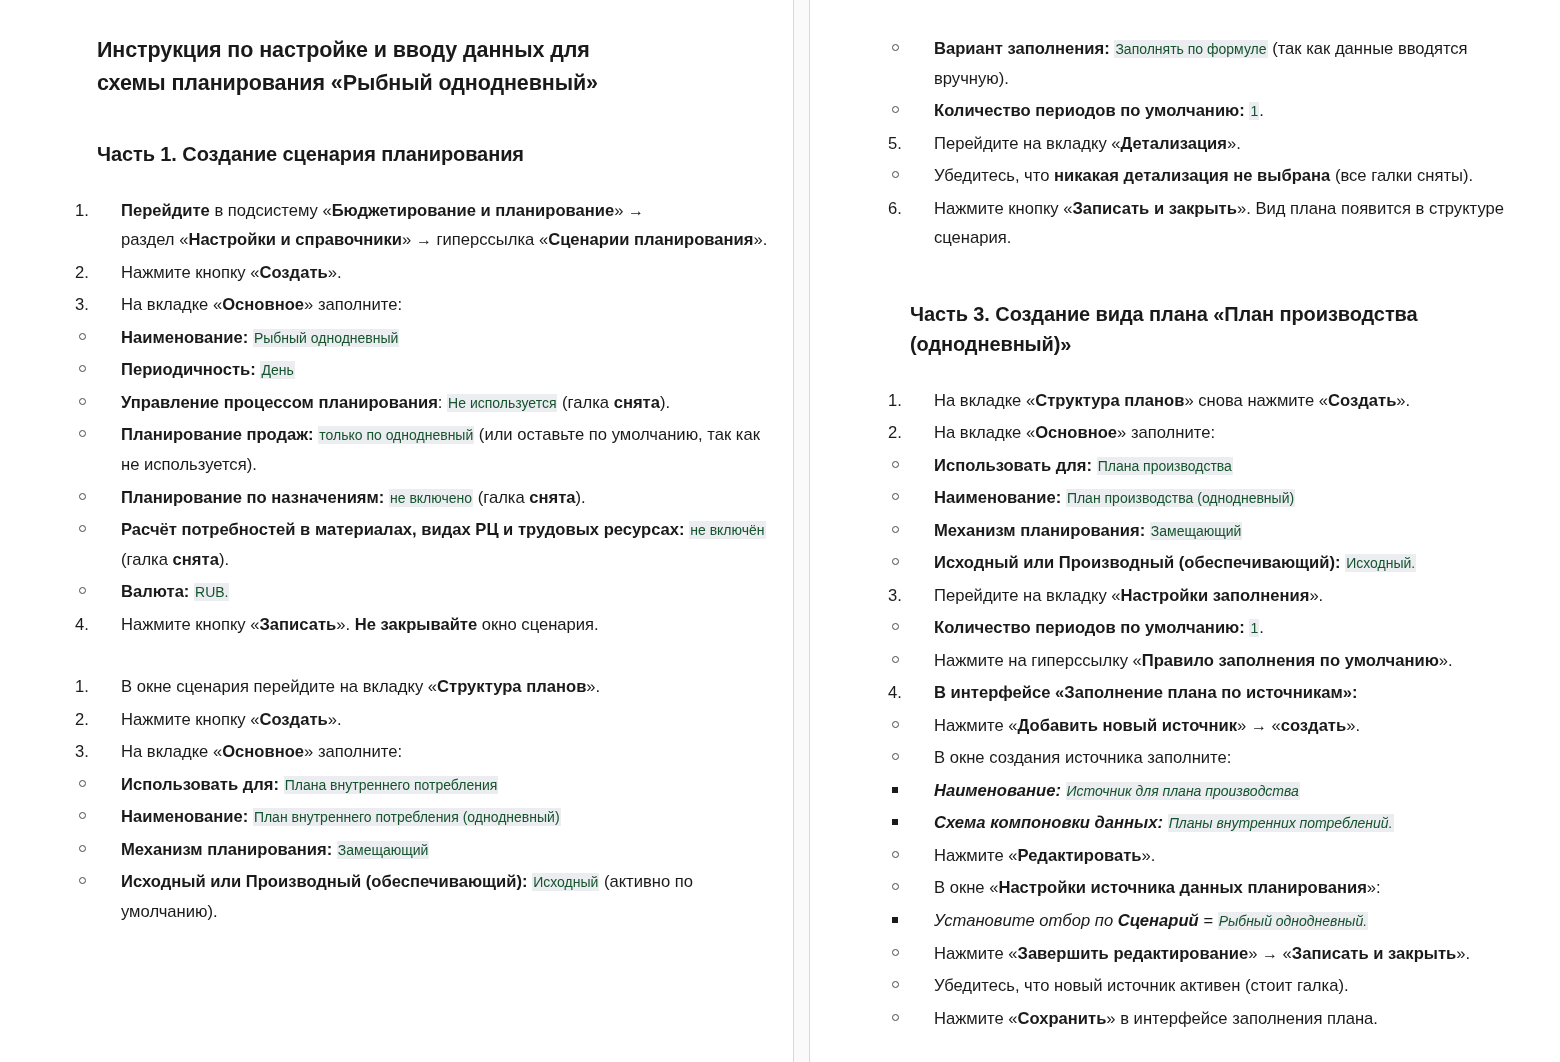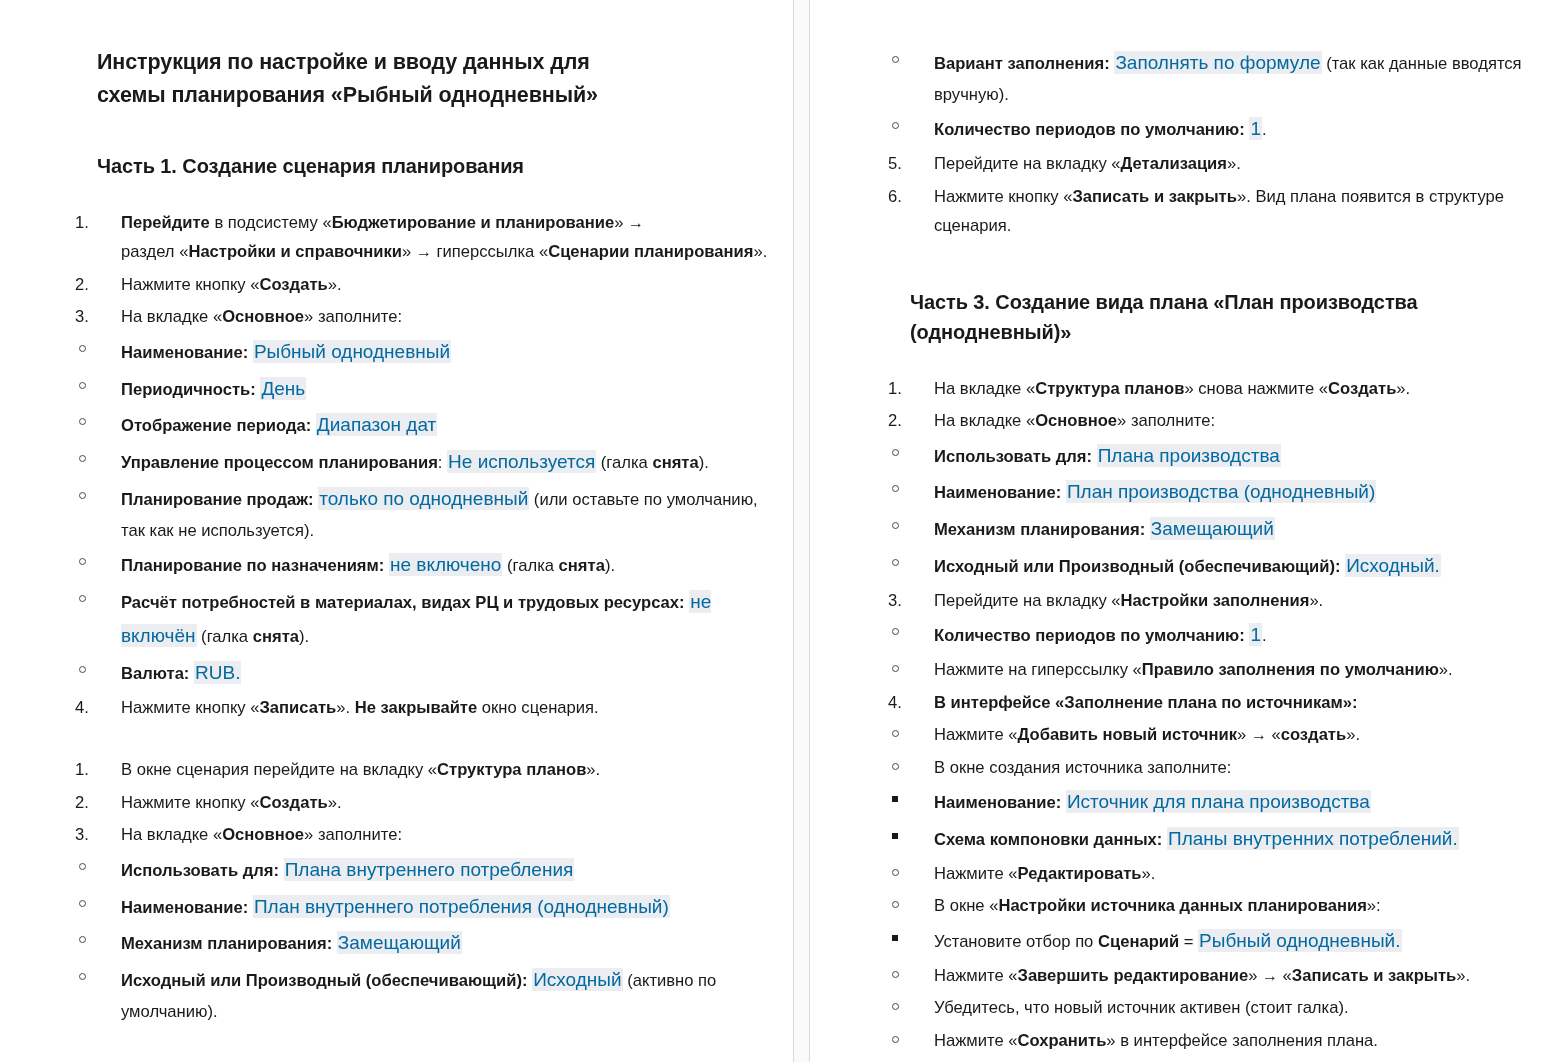--- a/index.html
+++ b/index.html
@@ -32,21 +32,21 @@
     width: 17px;
     height: 1062px;
     background: #fafafa;
     border-left: 1px solid #d9d9d9;
     border-right: 1px solid #d9d9d9;
     box-sizing: border-box;
   }
 
   .col {
     box-sizing: border-box;
-    padding-top: 46px;
+    padding-top: 34px;
   }
   .col-left {
     width: 793px;
     padding-left: 75px;
     padding-right: 18px;
   }
   .col-right {
     width: 750px;
     margin-left: 17px;
     padding-left: 78px;
@@ -115,30 +115,30 @@
     display: inline-block;
     width: 7px;
     height: 7px;
     border: 1.3px solid #4a4a4a;
     border-radius: 50%;
     box-sizing: border-box;
     vertical-align: 1px;
   }
 
   
-  .li.lvl3 { padding-left: 46px; }
+  .li.lvl3 { padding-left: 46px; font-style: italic; }
 
   b, strong { font-weight: bold; }
 
   
   .hl {
     background: #ecedf0;
-    font-size: 19px;
+    font-size: 14px;
     padding: 1px 1px;
-    color: #0369a1;
+    color: #14532d;
   }
 
   .arrow { font-size: 16px; }
 </style>
 </head>
 <body>
 
 <div class="page">
 
   <div class="gutter"></div>
@@ -148,21 +148,20 @@
     <h1 class="doc-title">Инструкция по настройке и вводу данных для схемы планирования «Рыбный однодневный»</h1>
 
     <h2 class="part-title">Часть 1. Создание сценария планирования</h2>
 
     <div>
         <div class="li"><span class="marker num">1.</span><span><b>Перейдите</b> в подсистему «<b>Бюджетирование и планирование</b>» <span class="arrow">→</span><br>раздел «<b>Настройки и справочники</b>» <span class="arrow">→</span> гиперссылка «<b>Сценарии планирования</b>».</span></div>
         <div class="li"><span class="marker num">2.</span><span>Нажмите кнопку «<b>Создать</b>».</span></div>
         <div class="li"><span class="marker num">3.</span><span>На вкладке «<b>Основное</b>» заполните:</span></div>
         <div class="li"><span class="marker circle"><i></i></span><span><b>Наименование:</b> <span class="hl">Рыбный однодневный</span></span></div>
         <div class="li"><span class="marker circle"><i></i></span><span><b>Периодичность:</b> <span class="hl">День</span></span></div>
-        <div class="li"><span class="marker circle"><i></i></span><span><b>Отображение периода:</b> <span class="hl">Диапазон дат</span></span></div>
         <div class="li"><span class="marker circle"><i></i></span><span><b>Управление процессом планирования</b>: <span class="hl">Не используется</span> (галка <b>снята</b>).</span></div>
         <div class="li"><span class="marker circle"><i></i></span><span><b>Планирование продаж:</b> <span class="hl">только по однодневный</span> (или оставьте по умолчанию, так как не используется).</span></div>
         <div class="li"><span class="marker circle"><i></i></span><span><b>Планирование по назначениям:</b> <span class="hl">не включено</span> (галка <b>снята</b>).</span></div>
         <div class="li"><span class="marker circle"><i></i></span><span><b>Расчёт потребностей в материалах, видах РЦ и трудовых ресурсах:</b> <span class="hl">не включён</span> (галка <b>снята</b>).</span></div>
         <div class="li"><span class="marker circle"><i></i></span><span><b>Валюта:</b> <span class="hl">RUB.</span></span></div>
         <div class="li"><span class="marker num">4.</span><span>Нажмите кнопку «<b>Записать</b>». <b>Не закрывайте</b> окно сценария.</span></div>
       </div>
 
     <div class="spacer-lg"></div>
 
@@ -177,20 +176,21 @@
         <div class="li"><span class="marker circle"><i></i></span><span><b>Исходный или Производный (обеспечивающий):</b> <span class="hl">Исходный</span> (активно по умолчанию).</span></div>
       </div>
   </div>
 
   <div class="col col-right">
 
     <div>
         <div class="li"><span class="marker circle"><i></i></span><span><b>Вариант заполнения:</b> <span class="hl">Заполнять по формуле</span> (так как данные вводятся вручную).</span></div>
         <div class="li"><span class="marker circle"><i></i></span><span><b>Количество периодов по умолчанию:</b> <span class="hl">1</span>.</span></div>
         <div class="li"><span class="marker num">5.</span><span>Перейдите на вкладку «<b>Детализация</b>».</span></div>
+        <div class="li"><span class="marker circle"><i></i></span><span>Убедитесь, что <b>никакая детализация не выбрана</b> (все галки сняты).</span></div>
         <div class="li"><span class="marker num">6.</span><span>Нажмите кнопку «<b>Записать и закрыть</b>». Вид плана появится в структуре сценария.</span></div>
       </div>
 
     <h2 class="part-title">Часть 3. Создание вида плана «План производства (однодневный)»</h2>
 
     <div>
         <div class="li"><span class="marker num">1.</span><span>На вкладке «<b>Структура планов</b>» снова нажмите «<b>Создать</b>».</span></div>
         <div class="li"><span class="marker num">2.</span><span>На вкладке «<b>Основное</b>» заполните:</span></div>
         <div class="li"><span class="marker circle"><i></i></span><span><b>Использовать для:</b> <span class="hl">Плана производства</span></span></div>
         <div class="li"><span class="marker circle"><i></i></span><span><b>Наименование:</b> <span class="hl">План производства (однодневный)</span></span></div>

